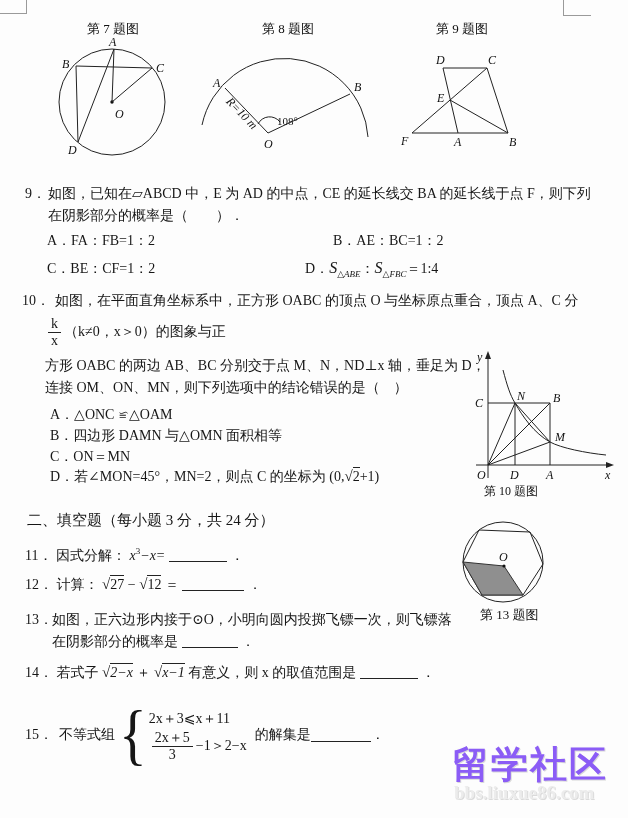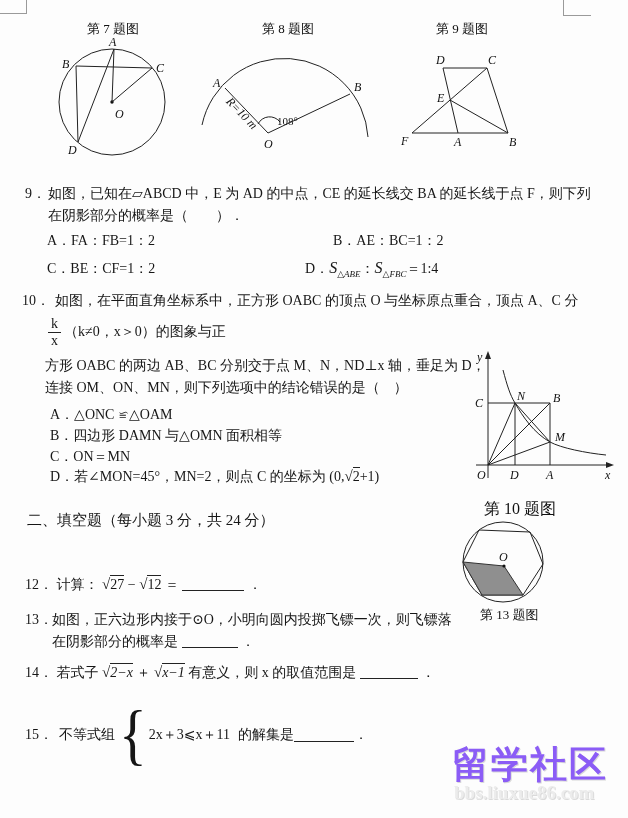--- a/index.html
+++ b/index.html
@@ -125,24 +125,31 @@
     <text x="11" y="16">y</text>
     <text x="139" y="134">x</text>
     <text x="11" y="134">O</text>
     <text x="44" y="134">D</text>
     <text x="80" y="134">A</text>
     <text x="9" y="62">C</text>
     <text x="51" y="55">N</text>
     <text x="87" y="57">B</text>
     <text x="89" y="96">M</text>
   </svg>
-  <div class="abs cap" style="left:484px;top:499px;font-size:16px;">第 10 题图</div>
+  <div class="abs cap" style="left:484px;top:483px;font-size:12px;">第 10 题图</div>
 
   <div class="abs t" style="left:27px;top:510px;font-size:15px;">二、填空题（每小题 3 分，共 24 分）</div>
 
+  <div class="abs t" style="left:25px;top:541px;">
+    <span>11．</span>
+    <span>因式分解：</span>
+    <span class="it">x</span><span class="sup">3</span><span class="it">−x=</span>
+    <span class="blank" style="width:58px;"></span>
+    <span>．</span>
+  </div>
 
   <div class="abs t" style="left:25px;top:574px;">
     <span>12．</span>
     <span>计算：</span>
     <span class="rsign">√</span><span class="rbar">27</span>
     <span>−</span>
     <span class="rsign">√</span><span class="rbar">12</span>
     <span>＝</span>
     <span class="blank" style="width:62px;"></span>
     <span>．</span>
@@ -179,20 +186,27 @@
     <span class="blank" style="width:58px;"></span>
     <span>．</span>
   </div>
 
   <div class="abs t row" style="left:25px;top:700px;height:70px;">
     <span>15．</span>
     <span style="margin-left:6px;">不等式组</span>
     <span class="brace">{</span>
     <span class="sys">
       <span class="sysrow" style="display:block;">2x＋3⩽x＋11</span>
+      <span class="sysrow row" style="display:flex;">
+        <span class="frac">
+          <span class="fn" style="font-style:normal;">2x＋5</span>
+          <span class="fd" style="font-style:normal;">3</span>
+        </span>
+        <span>−1＞2−x</span>
+      </span>
     </span>
     <span style="margin-left:8px;">的解集是</span>
     <span class="blank" style="width:60px;"></span>
     <span>．</span>
   </div>
 
   <div>
     <div class="abs wm1" style="left:452px;top:740px;">留学社区</div>
     <div class="abs wm2" style="left:454px;top:782px;">bbs.liuxue86.com</div>
   </div>

